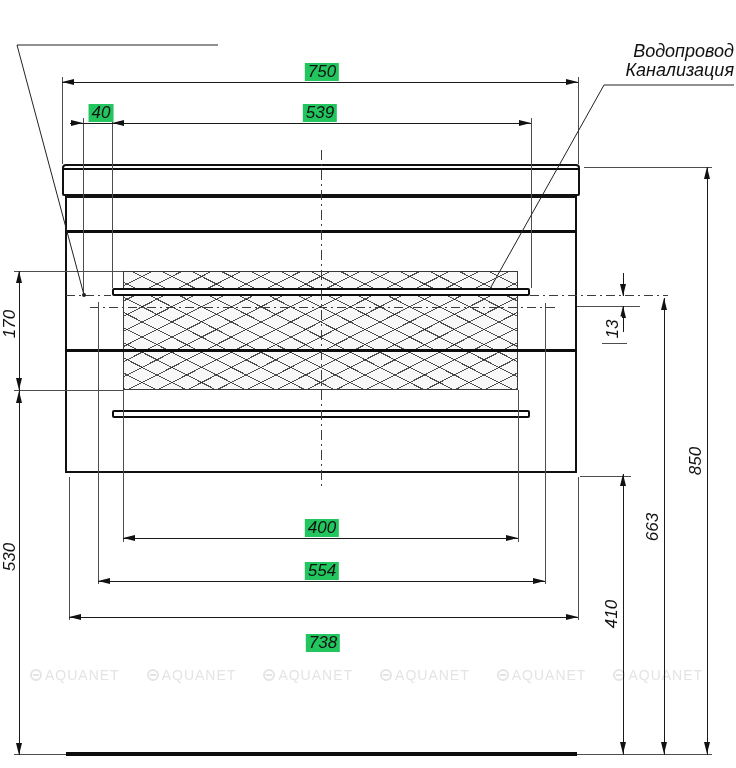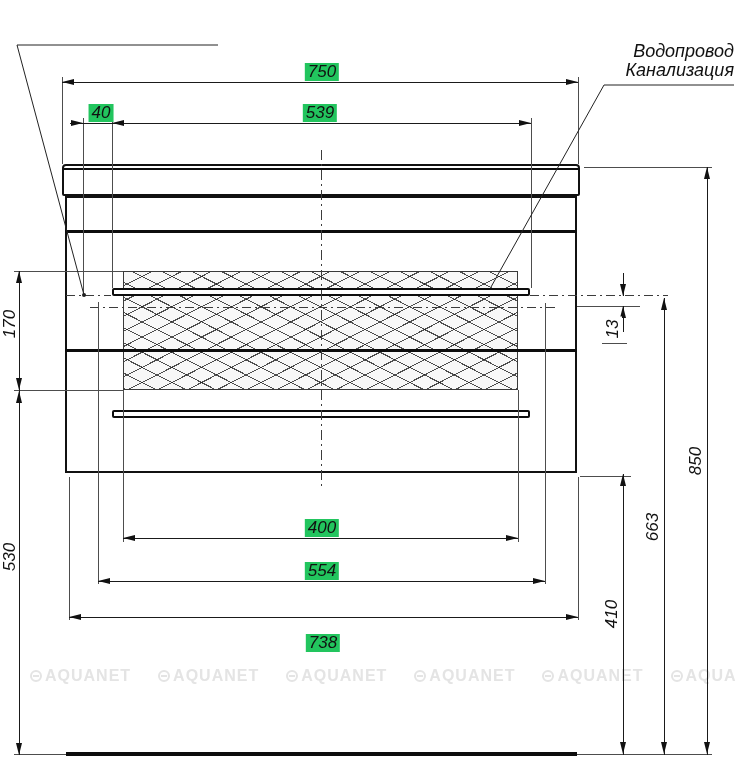--- a/index.html
+++ b/index.html
@@ -32,21 +32,21 @@
            repeating-linear-gradient(-27deg, rgba(30,30,30,.78) 0 1px, transparent 1px 13.5px),
            #f8f8f8;}
   .plate{position:absolute;box-sizing:border-box;border:2px solid #0d0d0d;background:#fff;border-radius:2px;}
   .dot{position:absolute;width:4px;height:4px;border-radius:50%;background:#222;margin:-2px 0 0 -2px;}
   .overlay{position:absolute;left:0;top:0;}
   
   .wrow{position:absolute;left:30px;top:667px;display:flex;gap:27px;}
   .witem{display:flex;align-items:center;gap:3px;color:#e4e4e4;}
   .wlogo{width:12px;height:12px;border:2px solid #e4e4e4;border-radius:50%;box-sizing:border-box;position:relative;flex:0 0 auto;}
   .wlogo::after{content:"";position:absolute;left:1px;right:1px;top:3px;height:2px;background:#e4e4e4;}
-  .wtext{font-size:16px;font-weight:bold;letter-spacing:1px;}
+  .wtext{font-size:14px;font-weight:normal;letter-spacing:1px;}
 </style>
 </head>
 <body>
 
 <div class="sheet">
 
   <div class="wrow">
     <div class="witem">
         <span class="wlogo"></span>
         <span class="wtext">AQUANET</span>

